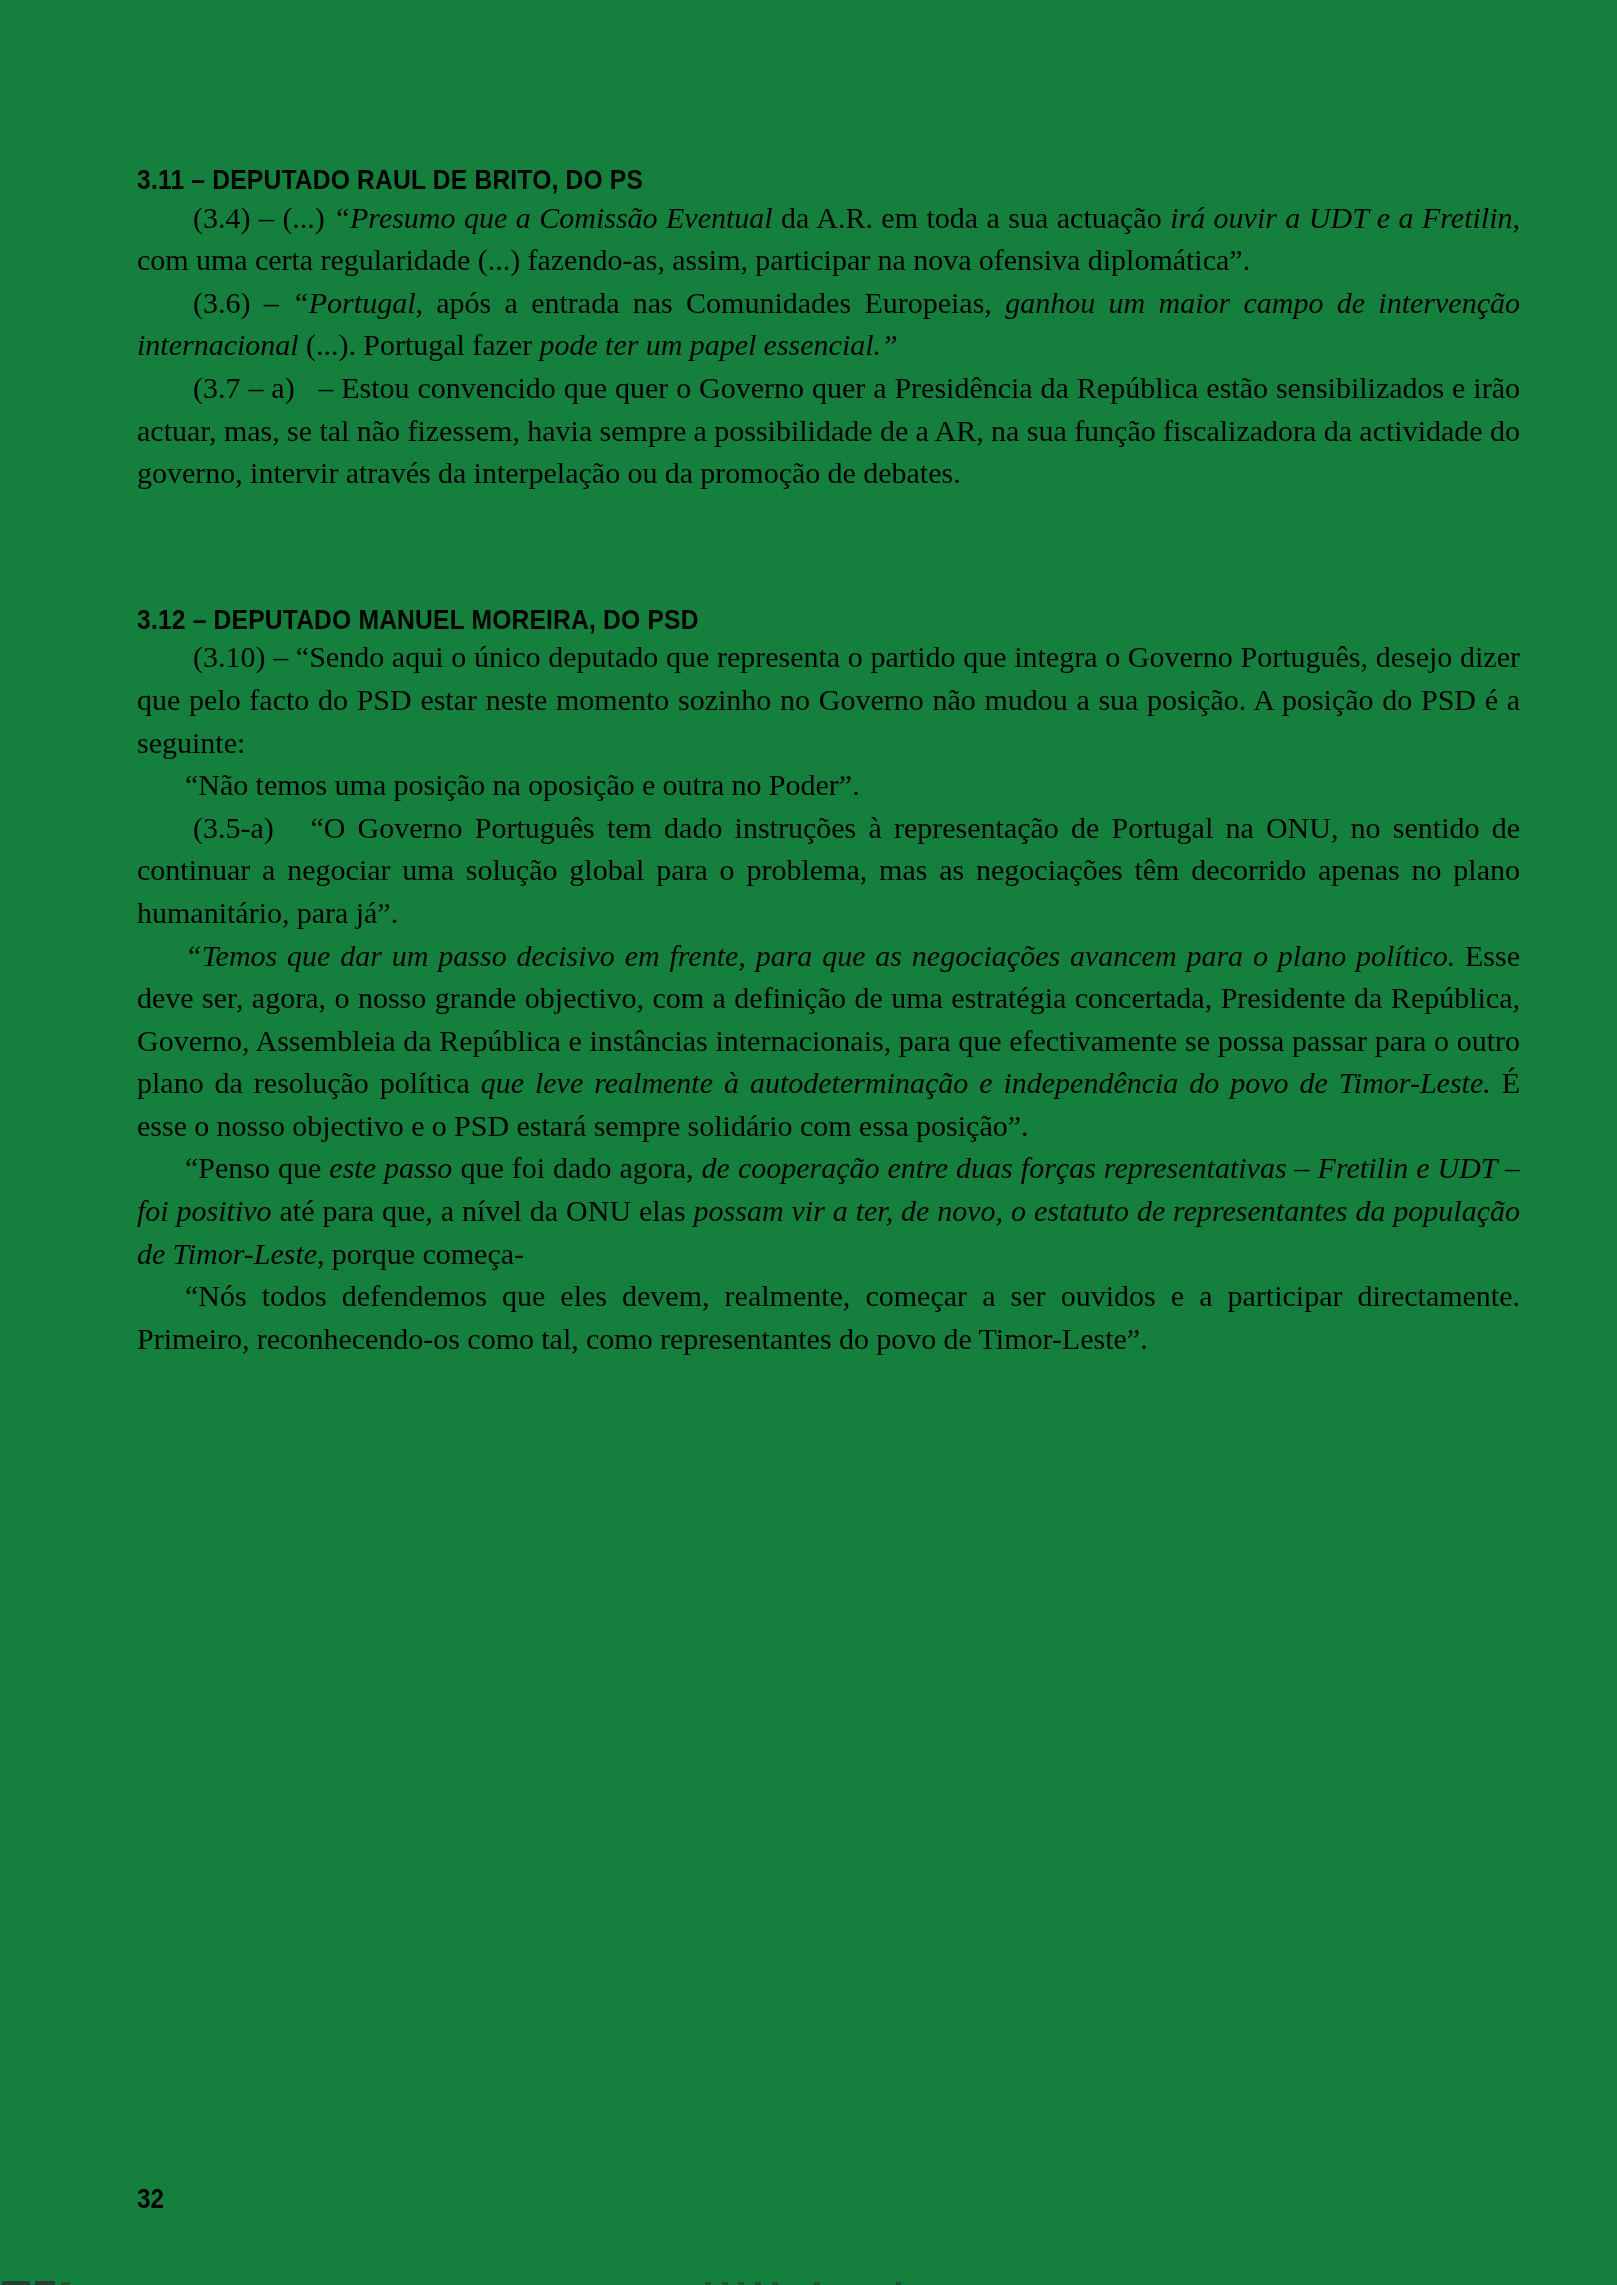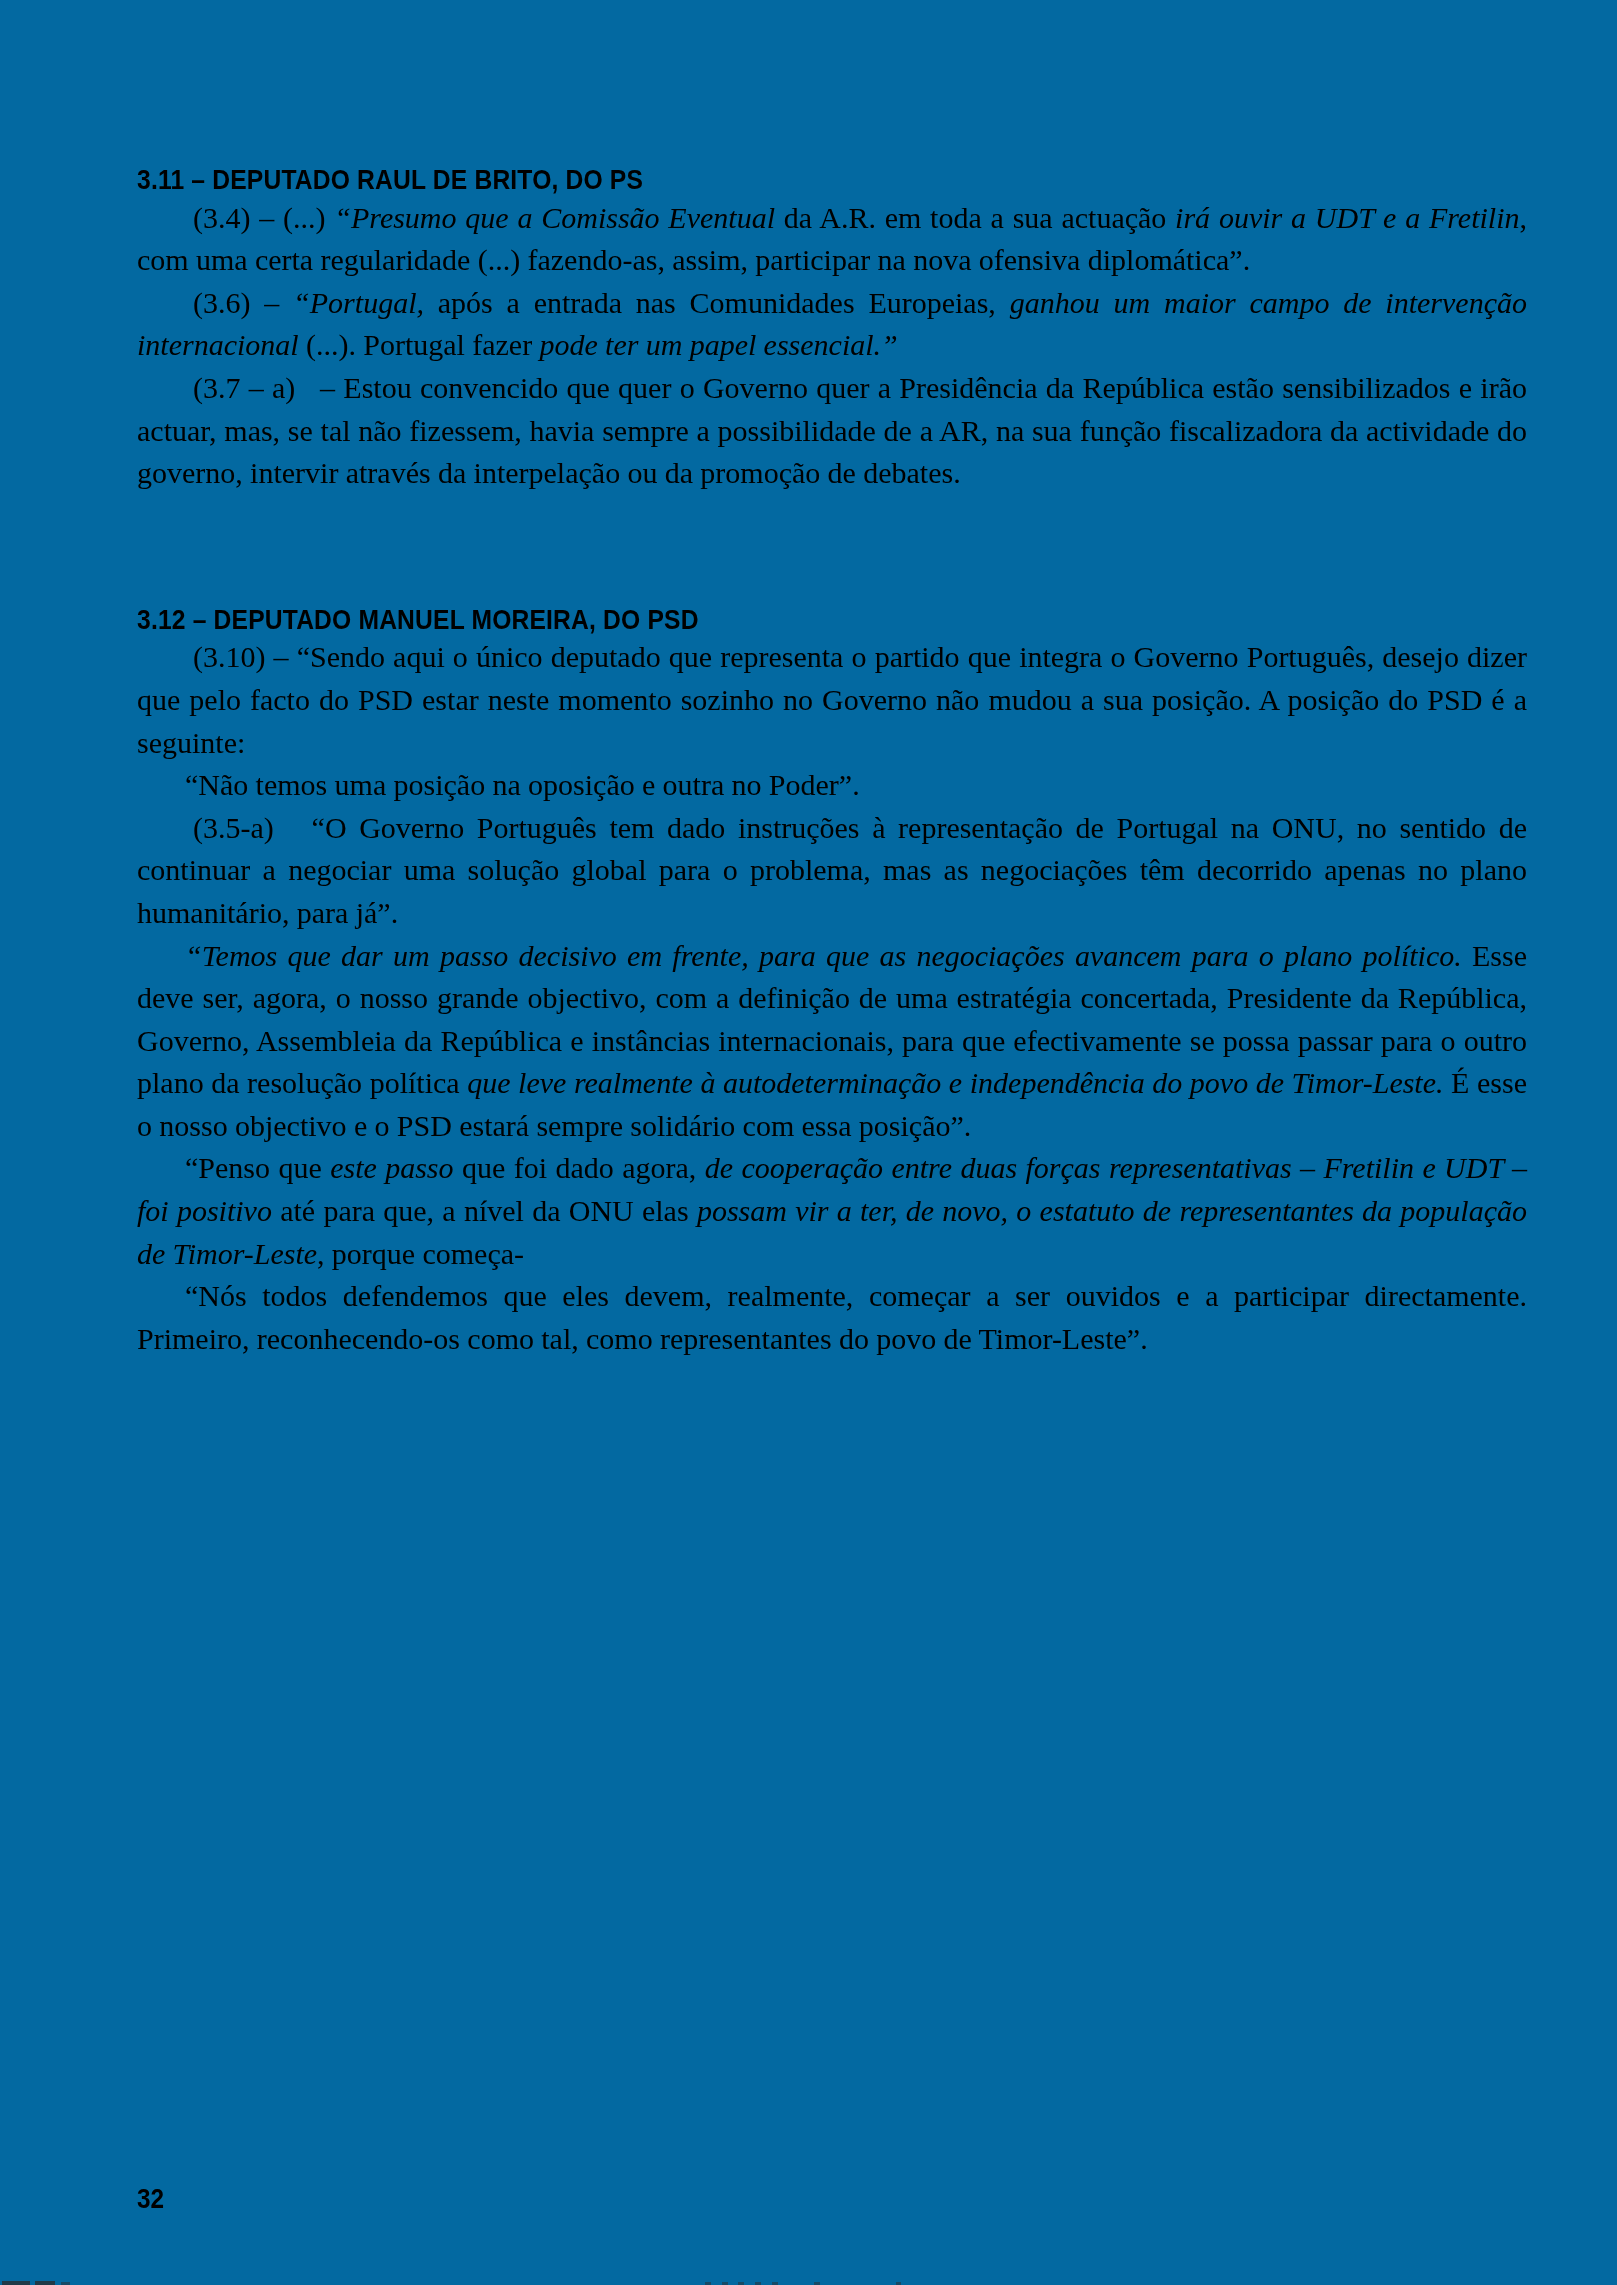--- a/index.html
+++ b/index.html
@@ -8,21 +8,21 @@
     background: #ffffff;
   }
   body {
     font-family: "Liberation Serif", "DejaVu Serif", serif;
     color: #000000;
   }
   .page {
     position: relative;
     width: 1618px;
     height: 2286px;
-    background: #0369a1;
+    background: #15803d;
     overflow: hidden;
     box-sizing: border-box;
   }
   .content {
     position: absolute;
     left: 137px;
     top: 163px;
     width: 1391px;
   }
   
@@ -39,21 +39,21 @@
   }
   .heading-1 { margin-top: 0px; margin-left: 0px; }
   .heading-2 { margin-top: 108px; margin-left: 0px; }
 
   
   p.para {
     font-size: 30px;
     line-height: 1.42;
     text-align: justify;
     text-justify: inter-word;
-    margin: 0 1px 0 0;
+    margin: 0 8px 0 0;
     word-spacing: -0.2px;
   }
   .gap-med   { margin-top: 32px; }
   .gap-large { margin-top: 37px; }
   .indent { text-indent: 48px; }
   .indent-wide { text-indent: 56px; }
   i, em { font-style: italic; }
   .all-italic { font-style: italic; }
 
   .block-1 { margin-top: 78px; }

